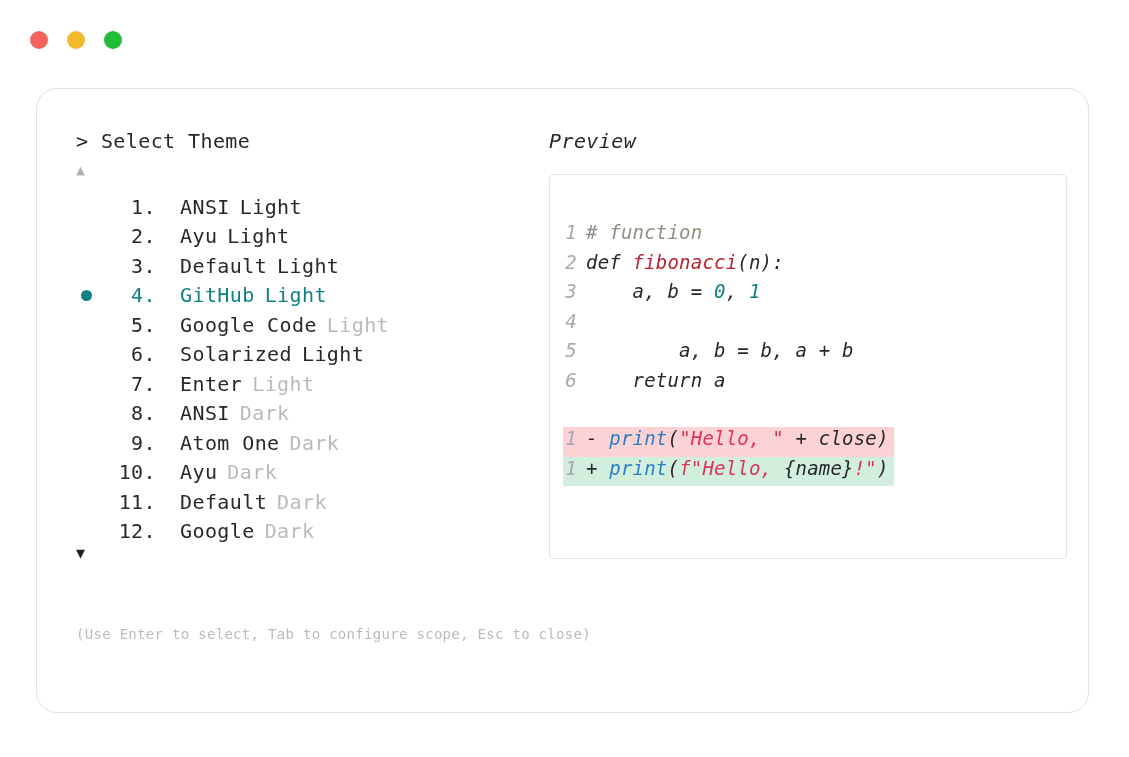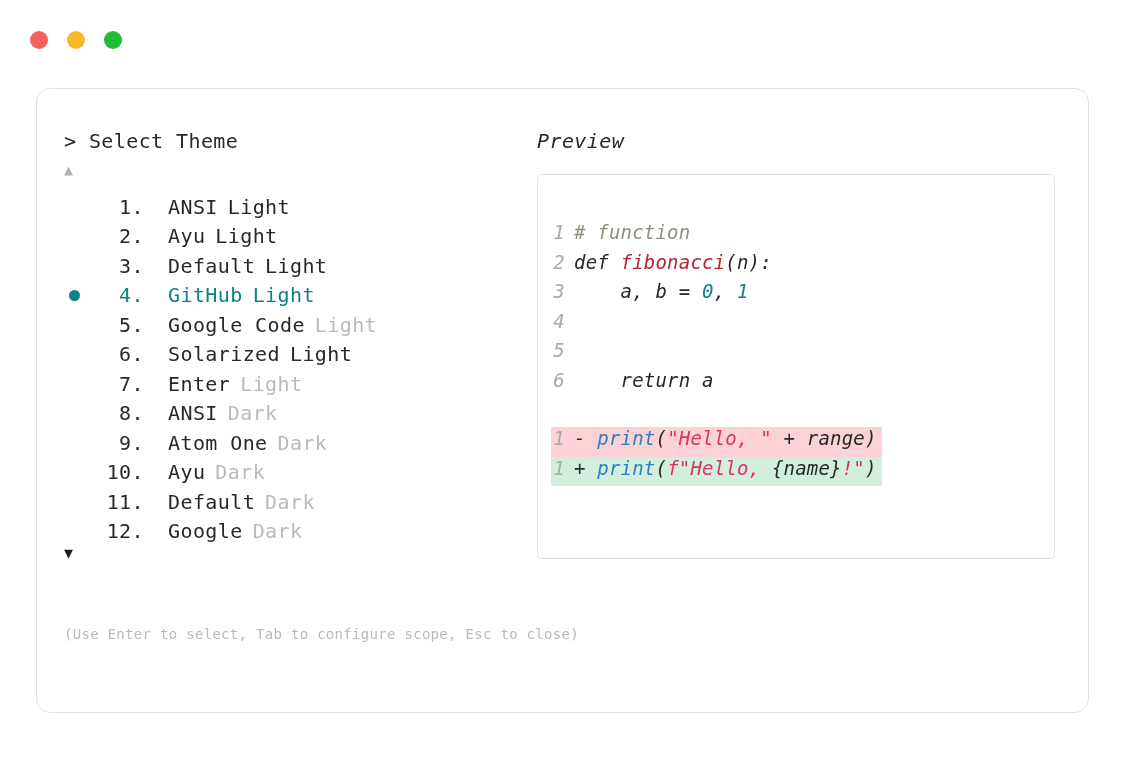--- a/index.html
+++ b/index.html
@@ -32,22 +32,23 @@
 
   
   .card {
     position: absolute;
     left: 36px;
     top: 88px;
     width: 1053px;
     height: 625px;
     box-sizing: border-box;
     border: 1.5px solid #e2e2e4;
-    border-radius: 14px;
+    border-radius: 21px;
     background: #ffffff;
+    padding-left: 12px;
   }
 
   .card-inner {
     position: relative;
     width: 100%;
     height: 100%;
   }
 
   
   .left-col {
@@ -271,25 +272,25 @@
     <div class="right-col">
       <div class="preview-label">Preview</div>
 
       <div class="preview-box">
         <div class="code-area">
           <div id="code-block">
               <div class="code-line"><span class="lineno">1</span><span class="code-text"><span class="tok-comment"># function</span></span></div>
               <div class="code-line"><span class="lineno">2</span><span class="code-text"><span class="tok-plain">def </span><span class="tok-func">fibonacci</span><span class="tok-punct">(n):</span></span></div>
               <div class="code-line"><span class="lineno">3</span><span class="code-text"><span class="tok-plain">    a, b = </span><span class="tok-num">0</span><span class="tok-plain">, </span><span class="tok-num">1</span></span></div>
               <div class="code-line"><span class="lineno">4</span></div>
-              <div class="code-line"><span class="lineno">5</span></div>
+              <div class="code-line"><span class="lineno">5</span><span class="code-text"><span class="tok-plain">        a, b = b, a + b</span></span></div>
               <div class="code-line"><span class="lineno">6</span><span class="code-text"><span class="tok-plain">    return a</span></span></div>
             </div>
           <div class="diff-block" id="diff-block">
-              <div class="diff-line del" style="background: rgb(252, 210, 212);"><span class="diff-no">1</span><span class="diff-body"><span class="tok-sign-del">- </span><span class="tok-builtin">print</span><span class="tok-punct">(</span><span class="tok-str">"Hello, "</span><span class="tok-plain"> + range)</span></span></div>
+              <div class="diff-line del" style="background: rgb(252, 210, 212);"><span class="diff-no">1</span><span class="diff-body"><span class="tok-sign-del">- </span><span class="tok-builtin">print</span><span class="tok-punct">(</span><span class="tok-str">"Hello, "</span><span class="tok-plain"> + close)</span></span></div>
               <div class="diff-line add" style="background: rgb(210, 239, 221);"><span class="diff-no">1</span><span class="diff-body"><span class="tok-sign-add">+ </span><span class="tok-builtin">print</span><span class="tok-punct">(</span><span class="tok-str">f"Hello, </span><span class="tok-plain">{name}</span><span class="tok-str">!"</span><span class="tok-punct">)</span></span></div>
             </div>
         </div>
       </div>
     </div>
 
   </div>
 </div>
 
 </body></html>

